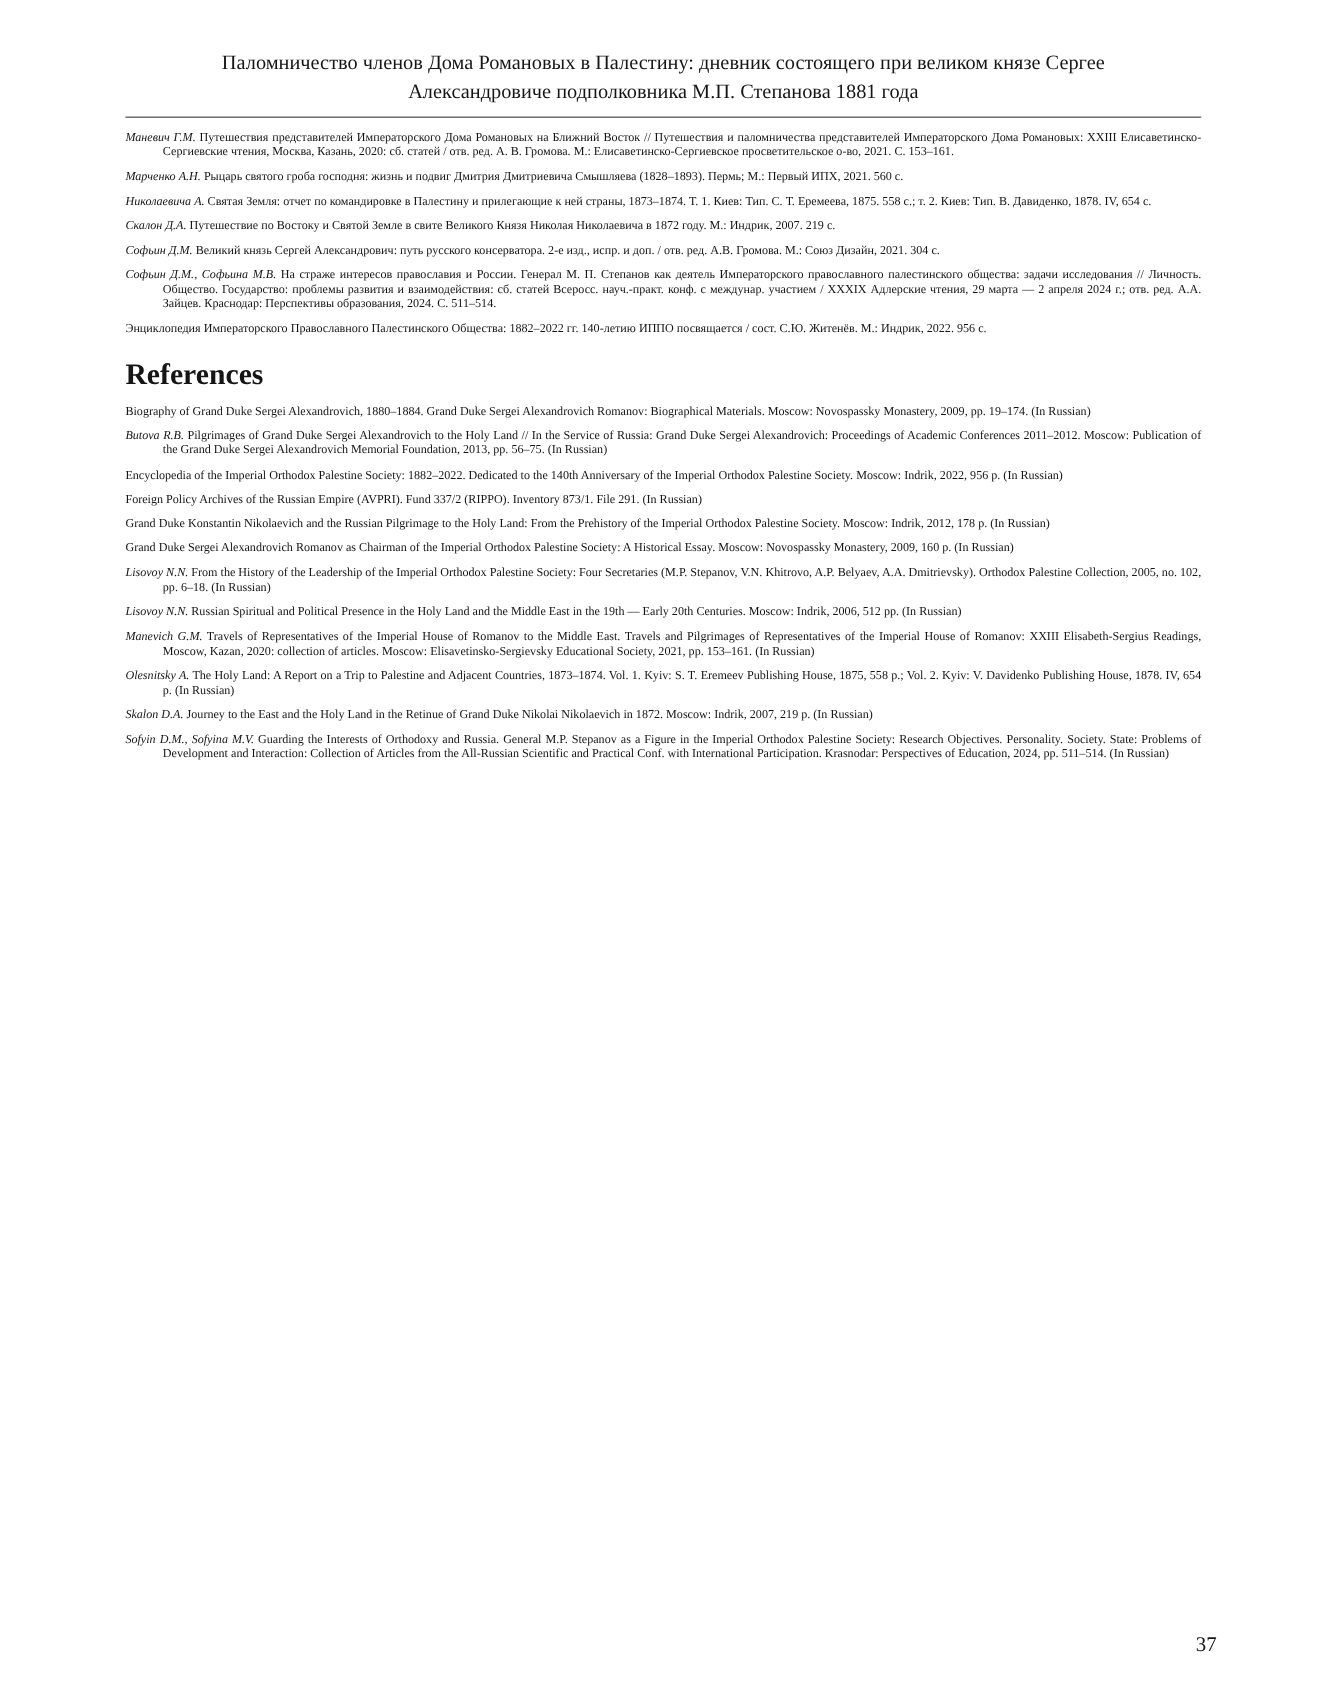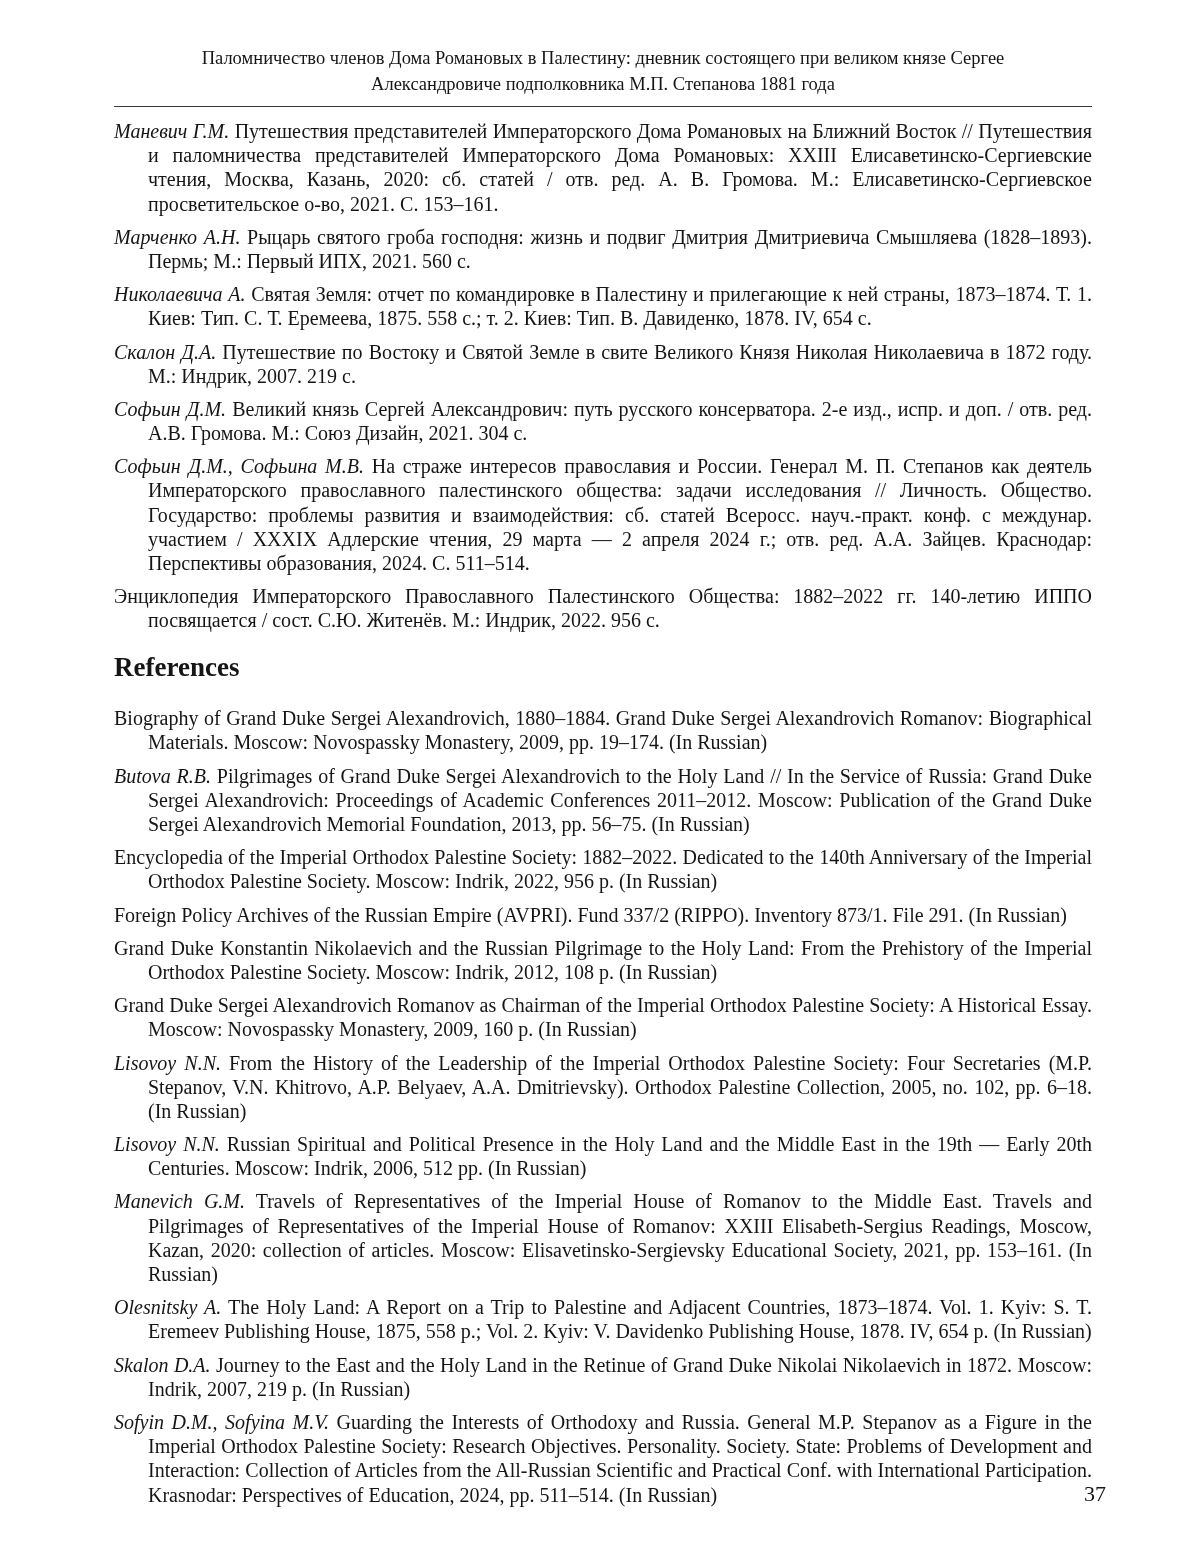--- a/index.html
+++ b/index.html
@@ -26,40 +26,40 @@
     line-height: 1.38;
     padding: 0 10px;
   }
   .header-rule {
     border: none;
     border-top: 1.6px solid #3a3a3a;
     margin: 9px 0 12px 0;
   }
   .bib p.entry {
     margin: 0 0 9px 0;
-    font-size: 20px;
+    font-size: 11px;
     line-height: 1.21;
     text-align: justify;
     padding-left: 34px;
     text-indent: -34px;
   }
   .bib p.entry .author {
     font-style: italic;
   }
   .refs-heading {
     font-size: 27px;
     font-weight: bold;
-    margin: 20px 0 24px 0;
+    margin: 20px 0 12px 0;
     line-height: 1.1;
   }
   .page-number {
     position: absolute;
     right: 94px;
     bottom: 46px;
-    font-size: 22px;
+    font-size: 19px;
   }
 </style>
 </head>
 <body>
 
 <div class="page">
   <div class="content">
 
     <div class="header">
       <div>Паломничество членов Дома Романовых в Палестину: дневник состоящего при великом князе Сергее</div>
@@ -77,21 +77,21 @@
       <p class="entry"><span class="author"></span><span>Энциклопедия Императорского Православного Палестинского Общества: 1882–2022 гг. 140-летию ИППО посвящается / сост. С.Ю. Житенёв. М.: Индрик, 2022. 956 с.</span></p>
     </div>
 
     <h2 class="refs-heading">References</h2>
 
     <div class="bib">
       <p class="entry"><span class="author"></span><span>Biography of Grand Duke Sergei Alexandrovich, 1880–1884. Grand Duke Sergei Alexandrovich Romanov: Biographical Materials. Moscow: Novospassky Monastery, 2009, pp. 19–174. (In Russian)</span></p>
       <p class="entry"><span class="author">Butova R.B.</span><span> Pilgrimages of Grand Duke Sergei Alexandrovich to the Holy Land // In the Service of Russia: Grand Duke Sergei Alexandrovich: Proceedings of Academic Conferences 2011–2012. Moscow: Publication of the Grand Duke Sergei Alexandrovich Memorial Foundation, 2013, pp. 56–75. (In Russian)</span></p>
       <p class="entry"><span class="author"></span><span>Encyclopedia of the Imperial Orthodox Palestine Society: 1882–2022. Dedicated to the 140th Anniversary of the Imperial Orthodox Palestine Society. Moscow: Indrik, 2022, 956 p. (In Russian)</span></p>
       <p class="entry"><span class="author"></span><span>Foreign Policy Archives of the Russian Empire (AVPRI). Fund 337/2 (RIPPO). Inventory 873/1. File 291. (In Russian)</span></p>
-      <p class="entry"><span class="author"></span><span>Grand Duke Konstantin Nikolaevich and the Russian Pilgrimage to the Holy Land: From the Prehistory of the Imperial Orthodox Palestine Society. Moscow: Indrik, 2012, 108 p. (In Russian)</span></p>
+      <p class="entry"><span class="author"></span><span>Grand Duke Konstantin Nikolaevich and the Russian Pilgrimage to the Holy Land: From the Prehistory of the Imperial Orthodox Palestine Society. Moscow: Indrik, 2012, 178 p. (In Russian)</span></p>
       <p class="entry"><span class="author"></span><span>Grand Duke Sergei Alexandrovich Romanov as Chairman of the Imperial Orthodox Palestine Society: A Historical Essay. Moscow: Novospassky Monastery, 2009, 160 p. (In Russian)</span></p>
       <p class="entry"><span class="author">Lisovoy N.N.</span><span> From the History of the Leadership of the Imperial Orthodox Palestine Society: Four Secretaries (M.P. Stepanov, V.N. Khitrovo, A.P. Belyaev, A.A. Dmitrievsky). Orthodox Palestine Collection, 2005, no. 102, pp. 6–18. (In Russian)</span></p>
       <p class="entry"><span class="author">Lisovoy N.N.</span><span> Russian Spiritual and Political Presence in the Holy Land and the Middle East in the 19th — Early 20th Centuries. Moscow: Indrik, 2006, 512 pp. (In Russian)</span></p>
       <p class="entry"><span class="author">Manevich G.M.</span><span> Travels of Representatives of the Imperial House of Romanov to the Middle East. Travels and Pilgrimages of Representatives of the Imperial House of Romanov: XXIII Elisabeth-Sergius Readings, Moscow, Kazan, 2020: collection of articles. Moscow: Elisavetinsko-Sergievsky Educational Society, 2021, pp. 153–161. (In Russian)</span></p>
       <p class="entry"><span class="author">Olesnitsky A.</span><span> The Holy Land: A Report on a Trip to Palestine and Adjacent Countries, 1873–1874. Vol. 1. Kyiv: S. T. Eremeev Publishing House, 1875, 558 p.; Vol. 2. Kyiv: V. Davidenko Publishing House, 1878. IV, 654 p. (In Russian)</span></p>
       <p class="entry"><span class="author">Skalon D.A.</span><span> Journey to the East and the Holy Land in the Retinue of Grand Duke Nikolai Nikolaevich in 1872. Moscow: Indrik, 2007, 219 p. (In Russian)</span></p>
       <p class="entry"><span class="author">Sofyin D.M., Sofyina M.V.</span><span> Guarding the Interests of Orthodoxy and Russia. General M.P. Stepanov as a Figure in the Imperial Orthodox Palestine Society: Research Objectives. Personality. Society. State: Problems of Development and Interaction: Collection of Articles from the All-Russian Scientific and Practical Conf. with International Participation. Krasnodar: Perspectives of Education, 2024, pp. 511–514. (In Russian)</span></p>
     </div>
 
   </div>

